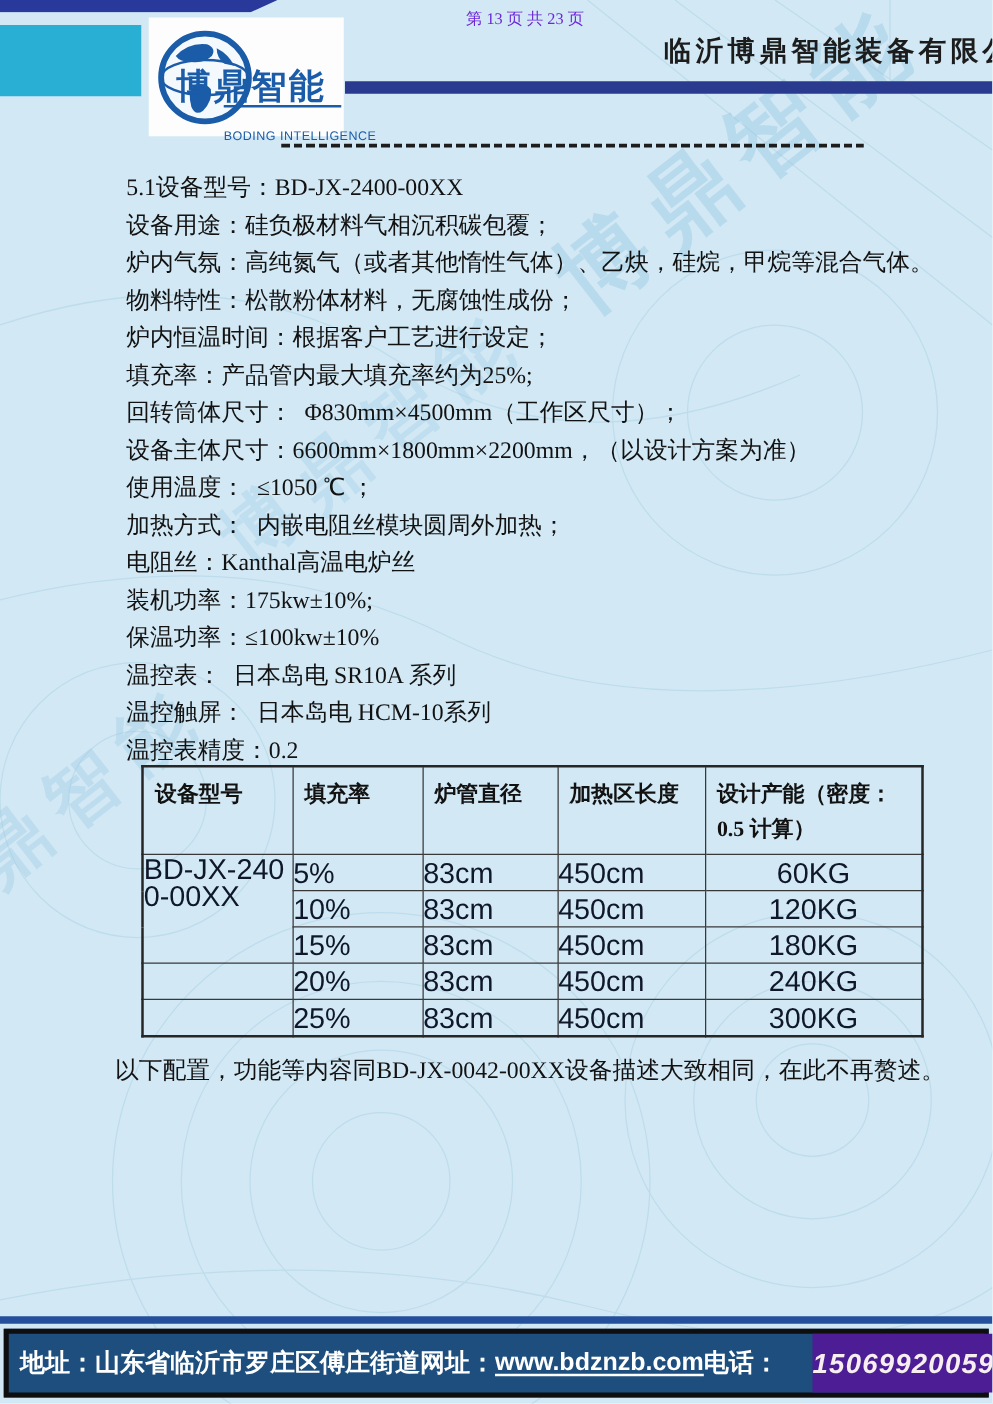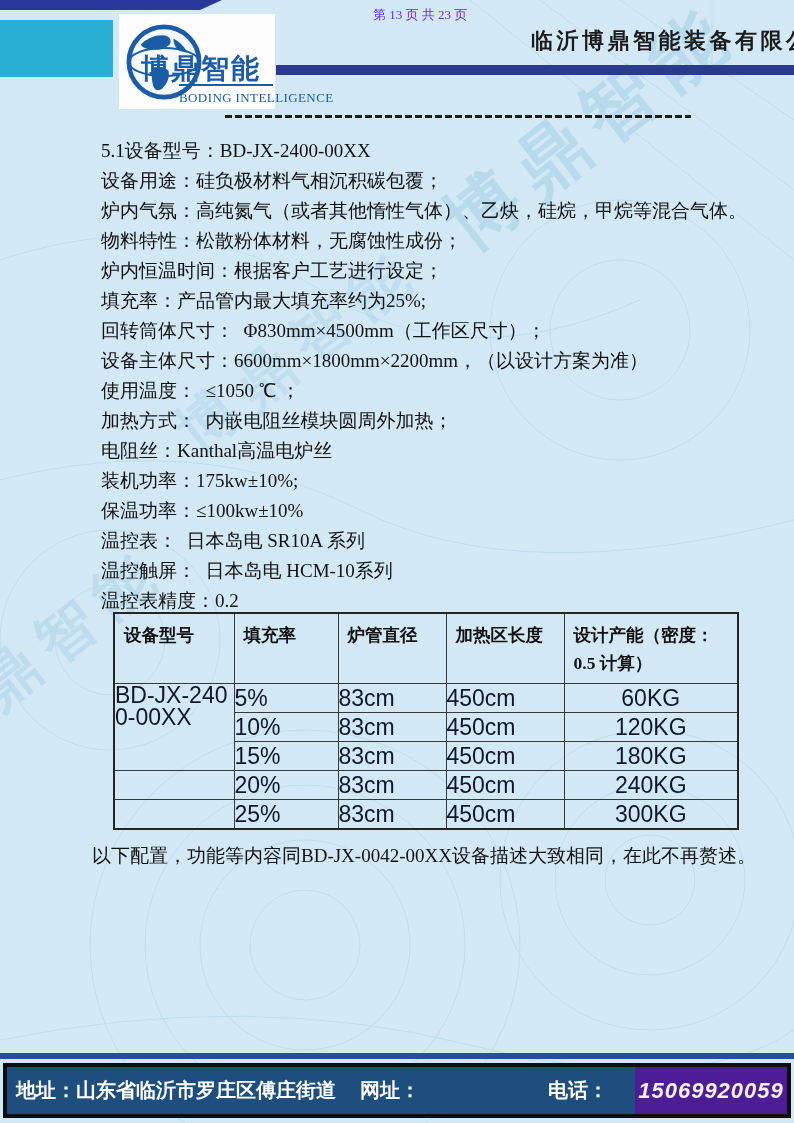--- a/index.html
+++ b/index.html
@@ -27,22 +27,22 @@
   }
   .teal-block{position:absolute; z-index:2; left:0; top:20px; width:113px; height:57px; background:#29aed4;}
   .logo-box{position:absolute; z-index:3; left:119px; top:14px; width:156px; height:95px; background:#fdfdfe;}
   .logo-globe{position:absolute; left:6px; top:8px;}
   .logo-cn{
     position:absolute; left:22px; top:36px; font-size:28px; font-weight:bold;
     color:#1a5ca8; letter-spacing:2px; white-space:nowrap;
   }
   .logo-rule{position:absolute; left:60px; top:70px; width:94px; height:2px; background:#1a5ca8;}
   .logo-en{
-    position:absolute; left:60px; top:76px; font-size:13px; color:#1a5ca8;
-    letter-spacing:0.4px; font-family:Liberation Serif, serif; white-space:nowrap;
+    position:absolute; left:60px; top:90px; font-size:10px; color:#1a5ca8;
+    letter-spacing:0.4px; font-family:Liberation Sans, sans-serif; white-space:nowrap;
   }
   .header-bar{position:absolute; z-index:2; left:276px; top:65px; width:518px; height:10px; background:#2a3a8e;}
   .page-number{
     position:absolute; z-index:2; left:340px; top:6px; width:160px;
     font-size:13px; color:#6d28d9; text-align:center; white-space:nowrap;
   }
   .company-name{
     position:absolute; z-index:2; left:531px; top:26px; font-size:22px;
     font-weight:600; letter-spacing:3.5px; color:#1c1c1c; white-space:nowrap;
   }
@@ -224,19 +224,20 @@
     </table>
 
   <div class="closing-note">以下配置，功能等内容同BD-JX-0042-00XX设备描述大致相同，在此不再赘述。</div>
 
   <div class="footer-topline"></div>
   <div class="footer">
     <span class="seg">地址：</span>
       <span class="seg">山东省临沂市罗庄区傅庄街道</span>
     <span class="gap1"></span>
     <span class="seg">网址：</span>
+      <span class="seg website-link">www.bdznzb.com</span>
     <span class="seg phone-label">电话：</span>
     <span class="phone-box">
         <span>15069920059</span>
       </span>
   </div>
 
 </div>
 
 </body></html>

